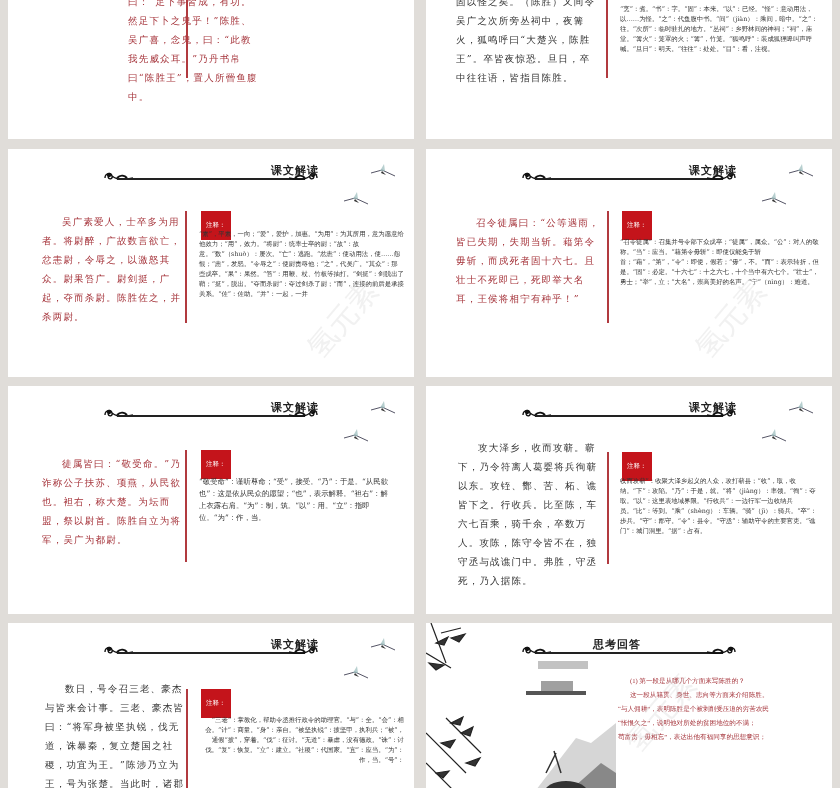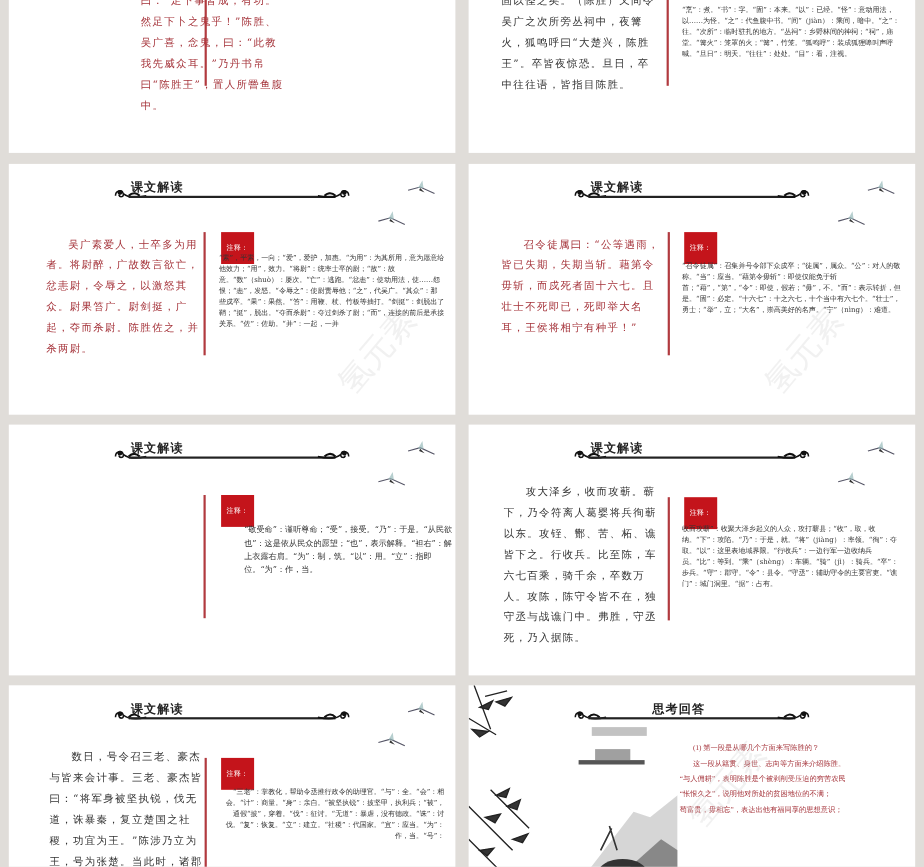--- a/index.html
+++ b/index.html
@@ -11,21 +11,21 @@
   .s4 { left:426px; top:149px; width:406px; height:228px; }
   .s5 { left:8px; top:386px; width:406px; height:228px; }
   .s6 { left:426px; top:386px; width:406px; height:228px; }
   .s7 { left:8px; top:623px; width:406px; height:180px; }
   .s8 { left:426px; top:623px; width:406px; height:180px; }
 
   .title-bar { position:absolute; left:95px; top:12px; width:216px; height:24px; }
   .title-bar .line { position:absolute; left:14px; right:14px; top:17px; height:1.5px; background:#222; }
   .title-bar .curl-l, .title-bar .curl-r { position:absolute; top:9px; width:32px; height:12px; }
   .title-bar .curl-l { left:0; } .title-bar .curl-r { right:0; }
-  .title-text { position:absolute; left:16px; right:0; top:2px; text-align:left; font-size:11px; font-weight:bold; color:#222; letter-spacing:1px; }
+  .title-text { position:absolute; left:0; right:0; top:2px; text-align:right; font-size:11px; font-weight:bold; color:#222; letter-spacing:1px; }
 
   .crane { position:absolute; width:26px; height:16px; }
   .crane.c1 { right:18px; top:14px; }
   .crane.c2 { right:45px; top:42px; }
 
   .main-text { position:absolute; font-size:9.5px; line-height:19px; letter-spacing:1.2px; }
   .main-text.red { color:#a5333a; }
   .main-text.black { color:#333; }
   .divider { position:absolute; width:2px; background:#b13a3f; }
   .note-badge { position:absolute; background:#c4141b; color:#fff; font-size:6.5px; padding:10px 5px; }
@@ -125,23 +125,24 @@
         <use href="#curl"></use>
       </svg>
     <div class="title-text">课文解读</div>
   </div>
   <svg class="crane c1">
       <use href="#crane"></use>
     </svg>
   <svg class="crane c2">
       <use href="#crane"></use>
     </svg>
+  <div class="main-text red" style="left:34px;top:68px;width:140px;text-indent:20px;">徒属皆曰：“敬受命。”乃诈称公子扶苏、项燕，从民欲也。袒右，称大楚。为坛而盟，祭以尉首。陈胜自立为将军，吴广为都尉。</div>
   <div class="divider" style="left:177px;top:64px;height:112px;"></div>
   <div class="note-badge" style="left:193px;top:64px;">注释：</div>
-  <div class="note-text lg" style="left:191px;top:90px;width:190px;margin-left:23px;">“敬受命”：谨听尊命；“受”，接受。“乃”：于是。“从民欲也”：这是依从民众的愿望；“也”，表示解释。“袒右”：解上衣露右肩。“为”：制，筑。“以”：用。“立”：指即位。“为”：作，当。</div>
+  <div class="note-text lg" style="left:191px;top:90px;width:190px;">“敬受命”：谨听尊命；“受”，接受。“乃”：于是。“从民欲也”：这是依从民众的愿望；“也”，表示解释。“袒右”：解上衣露右肩。“为”：制，筑。“以”：用。“立”：指即位。“为”：作，当。</div>
 </div>
 
 <div class="slide s6">
   <div class="title-bar">
     <svg class="curl-l">
         <use href="#curl"></use>
       </svg>
     <div class="line"></div>
     <svg class="curl-r" style="transform:scaleX(-1)">
         <use href="#curl"></use>

